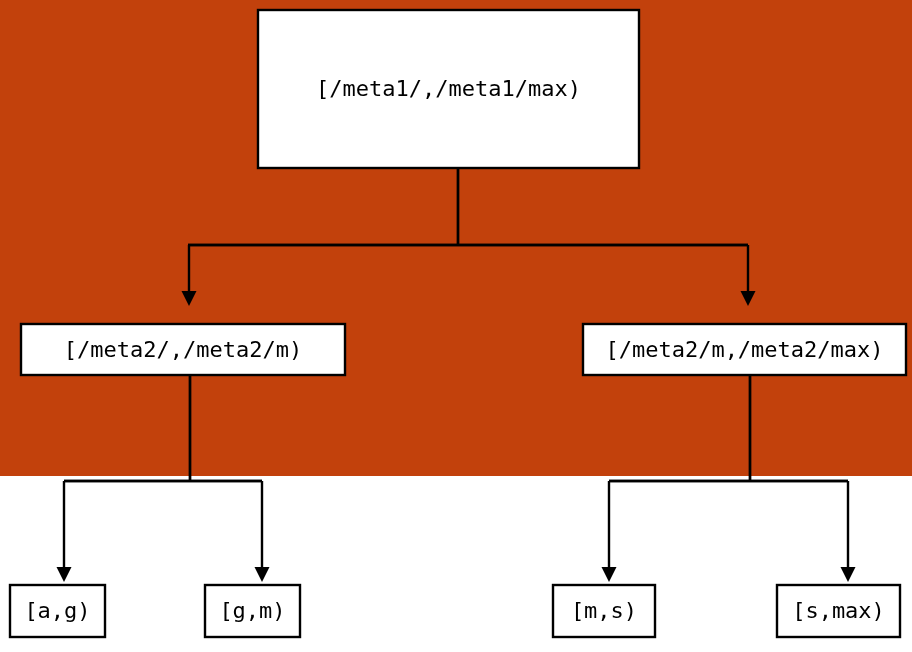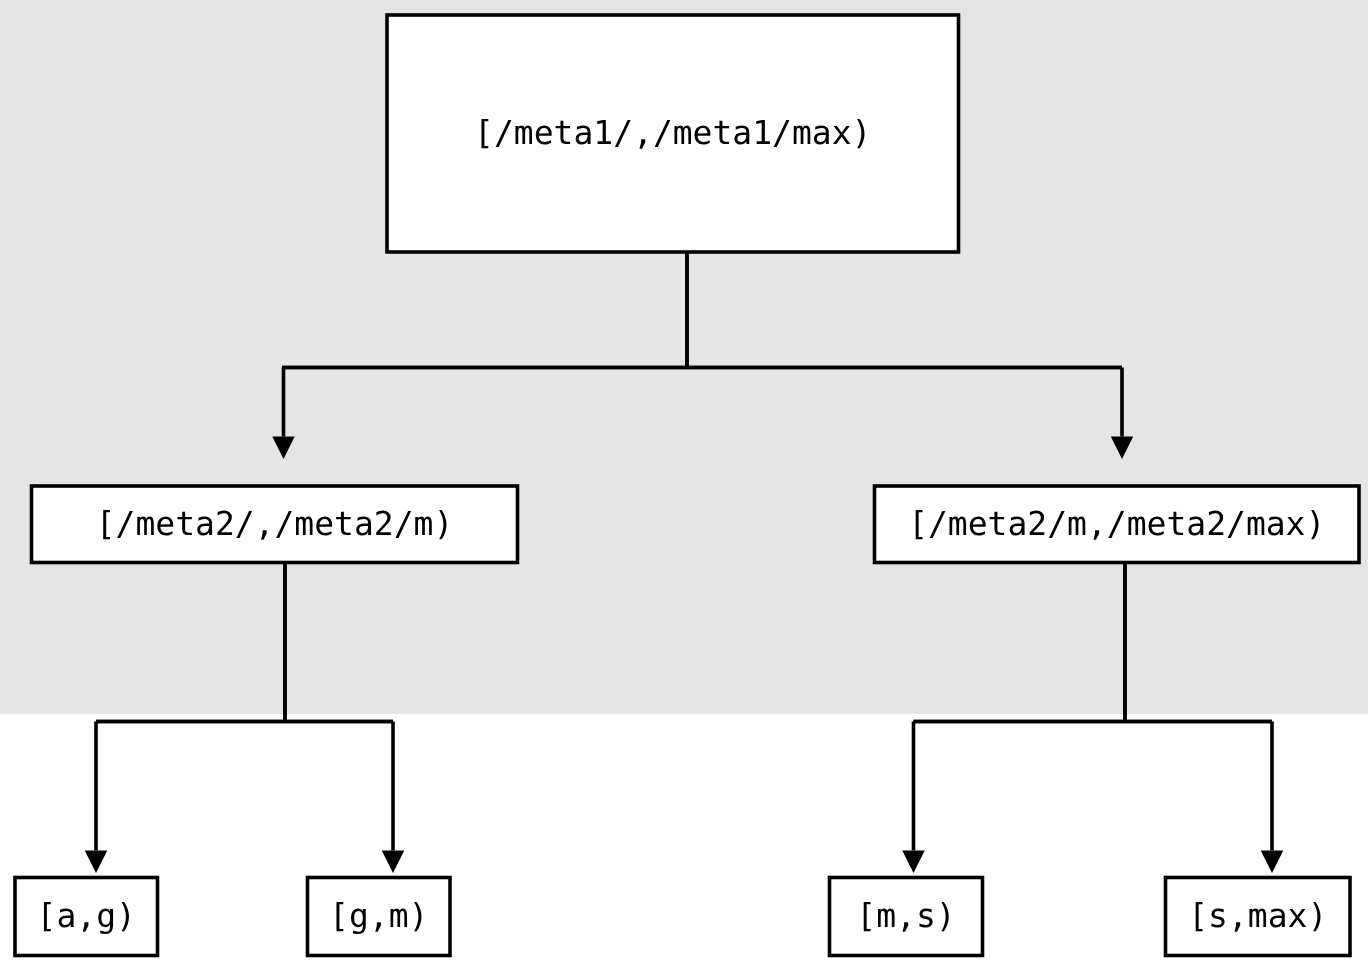--- a/index.html
+++ b/index.html
@@ -11,21 +11,21 @@
   body {
     width: 912px;
     height: 652px;
     font-family: "DejaVu Sans Mono", "Liberation Mono", monospace;
     overflow: hidden;
   }
   #diagram-root {
     position: relative;
     width: 912px;
     height: 476px;
-    background: #e5e5e5;
+    background: #c2410c;
   }
   svg#tree-canvas {
     display: block;
     width: 912px;
     height: 652px;
   }
   .node-box {
     fill: #ffffff;
     stroke: #000000;
     stroke-width: 2.4;

